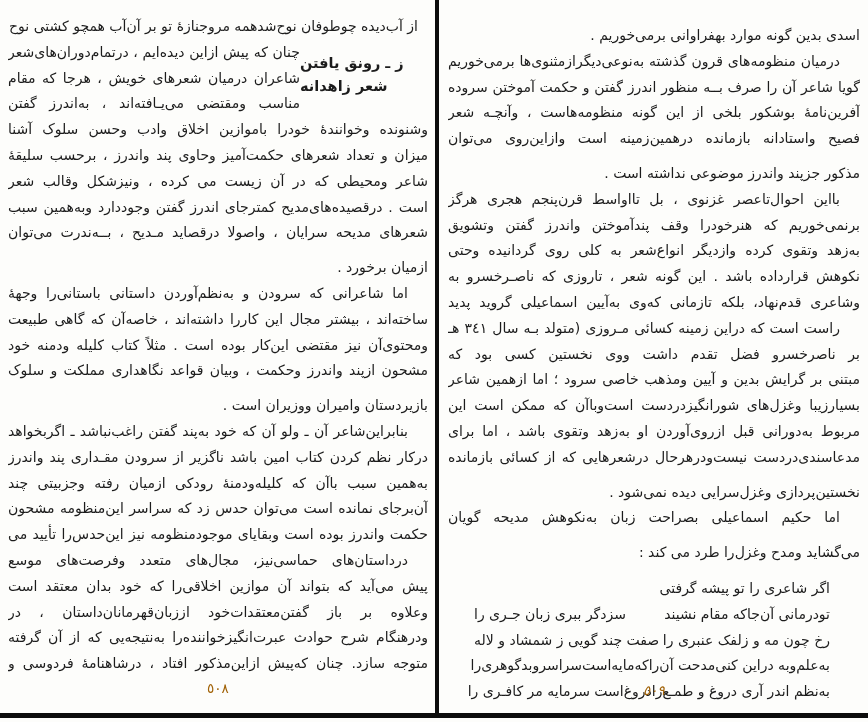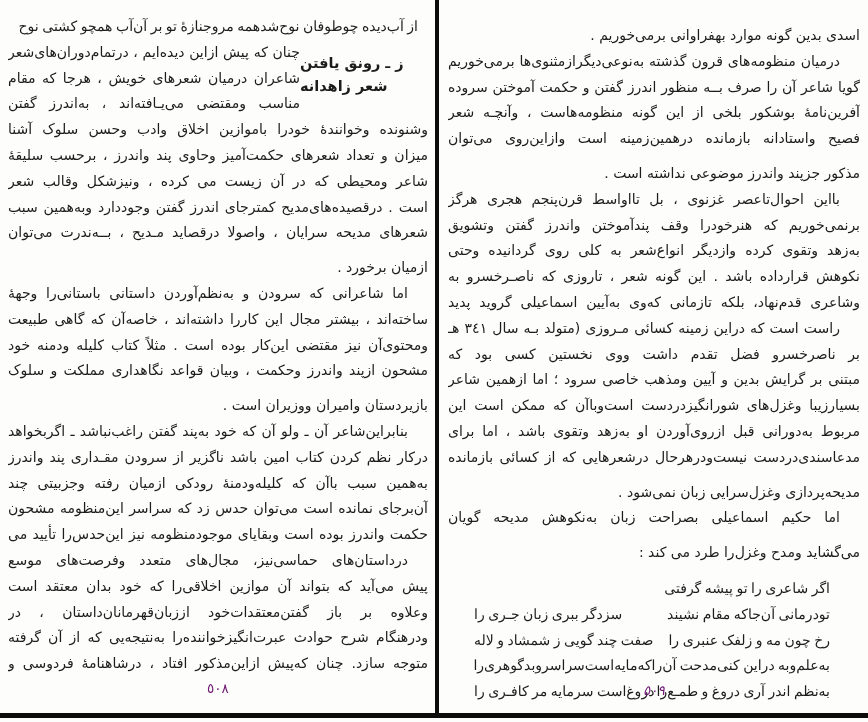--- a/index.html
+++ b/index.html
@@ -16,33 +16,33 @@
     text-align:justify;text-align-last:justify;
     overflow:hidden;
   }
   .ind{padding-right:20px;}
   .end{text-align:left;text-align-last:right;margin-top:9px;}
   .vrow{
     display:flex;justify-content:space-between;
     height:25.8px;line-height:25.8px;font-size:14px;
     padding:0 30px 0 26px;overflow:hidden;
   }
-  .vrow span{white-space:nowrap;font-family:Liberation Serif, serif;}
+  .vrow span{white-space:nowrap;}
   .vrow-top{padding:0 10px 0 26px;}
   .head-sec{display:flex;}
   .hbox{
     width:128px;flex:0 0 128px;text-align:left;
     font-weight:bold;font-size:14.5px;line-height:23px;
     padding-top:12px;
   }
   .hlines{flex:1;min-width:0;}
   .verse-block{margin-top:10px;}
   .pagenum{
     position:absolute;font-size:13.5px;text-align:center;
-    letter-spacing:2px;color:#701a75;
+    letter-spacing:2px;color:#a16207;
   }
   .pagenum-left{left:8px;width:420px;top:680px;}
   .pagenum-right{left:448px;width:412px;top:682px;font-style:italic;}
   .spine{
     position:absolute;left:435px;top:0;width:4px;height:717px;
     background:#0c0c0c;
   }
   .bottom-rule{
     position:absolute;left:0;top:713px;width:868px;height:5px;
     background:#0c0c0c;
@@ -108,21 +108,21 @@
   <div class="line">برنمی‌خوریم که هنرخودرا وقف پندآموختن واندرز گفتن وتشویق وترغیب مردم</div>
   <div class="line">به‌زهد وتقوی کرده وازدیگر انواع‌شعر به کلی روی گردانیده وحتی آن‌هارامورد</div>
   <div class="line">نکوهش قرارداده باشد . این گونه شعر ، تاروزی که ناصـرخسرو به عرصهٔ شعر</div>
   <div class="line">وشاعری قدم‌نهاد، بلکه تازمانی که‌وی به‌آیین اسماعیلی گروید پدید نیامده بود.</div>
   <div class="line ind">راست است که دراین زمینه کسائی مـروزی (متولد بـه سال ٣٤١ هـ . ق)</div>
   <div class="line">بر ناصرخسرو فضل تقدم داشت ووی نخستین کسی بود که شعرهای‌زاهدانه‌وصرفاً</div>
   <div class="line">مبتنی بر گرایش بدین و آیین ومذهب خاصی سرود ؛ اما ازهمین شاعر وصف‌های</div>
   <div class="line">بسیارزیبا وغزل‌های شورانگیزدردست است‌وباآن که ممکن است این گونه‌شعرها</div>
   <div class="line">مربوط به‌دورانی قبل ازروی‌آوردن او به‌زهد وتقوی باشد ، اما برای اثبات این</div>
   <div class="line">مدعاسندی‌دردست نیست‌ودرهرحال درشعرهایی که از کسائی بازمانده است‌نکوهش</div>
-  <div class="line end">مدیحه‌پردازی وغزل‌سرایی زبان نمی‌شود .</div>
+  <div class="line end">نخستین‌پردازی وغزل‌سرایی دیده نمی‌شود .</div>
   <div class="line ind">اما حکیم اسماعیلی بصراحت زبان به‌نکوهش مدیحه گویان وغزل‌سرایان</div>
   <div class="line end">می‌گشاید ومدح وغزل‌را طرد می کند :</div>
 
   <div class="verse-block">
     <div class="vrow">
       <span>اگر شاعری را تو پیشه گرفتی</span>
     </div>
     <div class="vrow">
       <span>تودرمانی آن‌جاکه مقام نشیند</span>
       <span>سزدگر ببری زبان جـری را</span>

